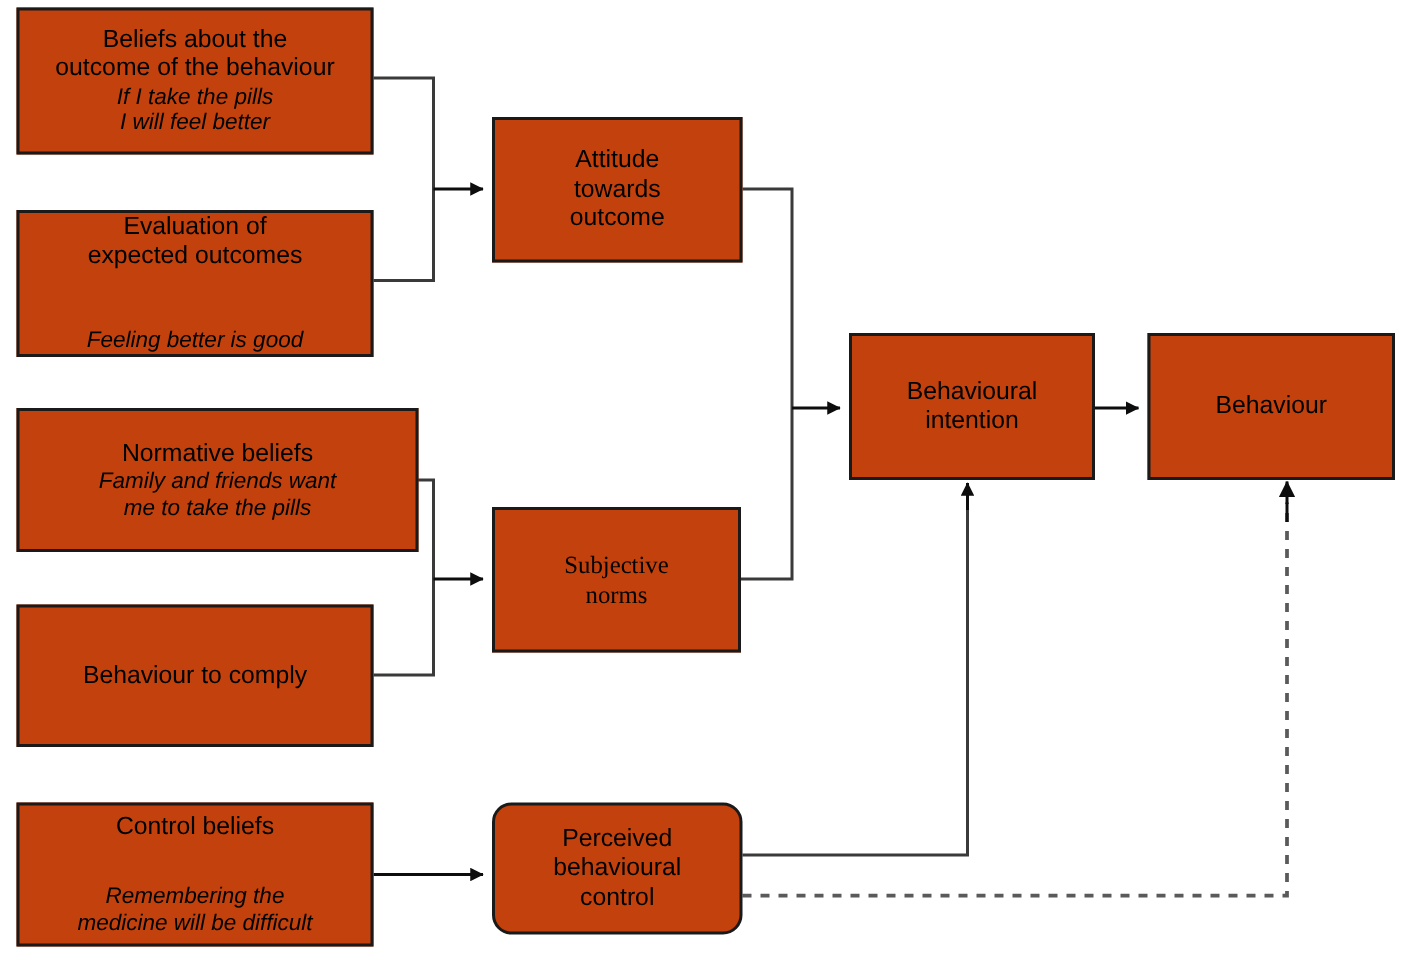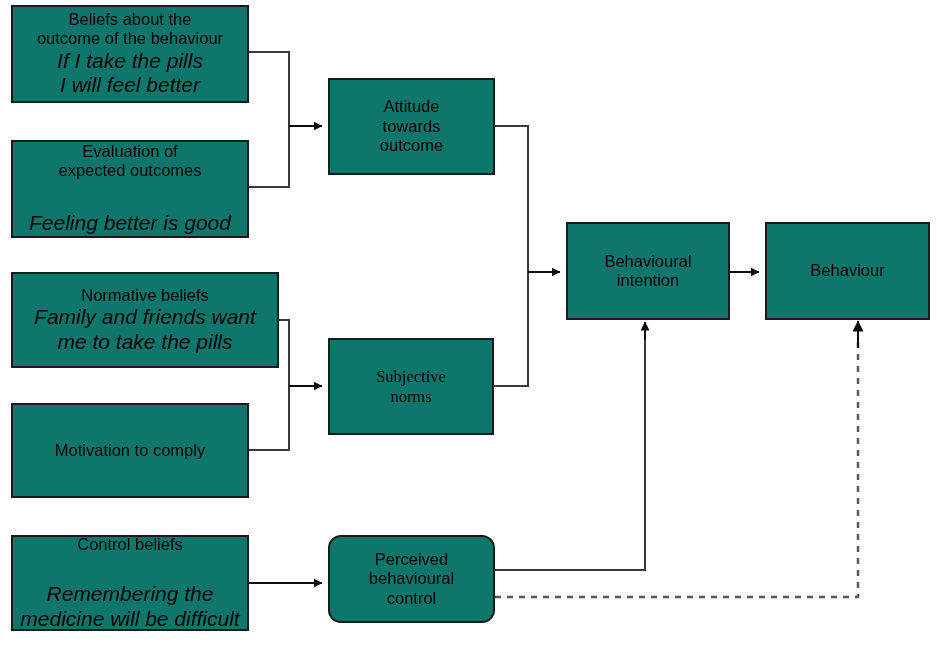--- a/index.html
+++ b/index.html
@@ -22,37 +22,37 @@
     position: absolute;
     left: 0;
     top: 0;
     width: 937px;
     height: 646px;
   }
   .node-box {
     position: absolute;
     box-sizing: border-box;
     border: 2px solid #1a1a1a;
-    background: #0f766e;
+    background: #c2410c;
     display: flex;
     flex-direction: column;
     align-items: center;
     justify-content: center;
     text-align: center;
     line-height: 1.18;
     color: #000000;
     z-index: 3;
   }
   .node-title {
     font-size: 16.5px;
     font-style: normal;
     white-space: pre-line;
   }
   .node-example {
-    font-size: 21px;
+    font-size: 15px;
     font-style: italic;
     white-space: pre-line;
   }
 </style>
 </head>
 <body>
 
 <div id="diagram-root">
 
   <svg id="diagram-svg" viewBox="0 0 937 646">
@@ -111,21 +111,21 @@
     <div class="node-example">Feeling better is good</div>
   </div>
 
   <div class="node-box" style="left:11px; top:272px; width:268px; height:96px;">
     <div class="node-title">Normative beliefs</div>
     <div class="node-example">Family and friends want
 me to take the pills</div>
   </div>
 
   <div class="node-box" style="left:11px; top:403px; width:238px; height:95px;">
-    <div class="node-title">Motivation to comply</div>
+    <div class="node-title">Behaviour to comply</div>
   </div>
 
   <div class="node-box" style="left:11px; top:535px; width:238px; height:96px;gap:28px;">
     <div class="node-title">Control beliefs</div>
     <div class="node-example">Remembering the
 medicine will be difficult</div>
   </div>
 
   <div class="node-box" style="left:328px; top:78px; width:167px; height:97px;">
     <div class="node-title">Attitude

